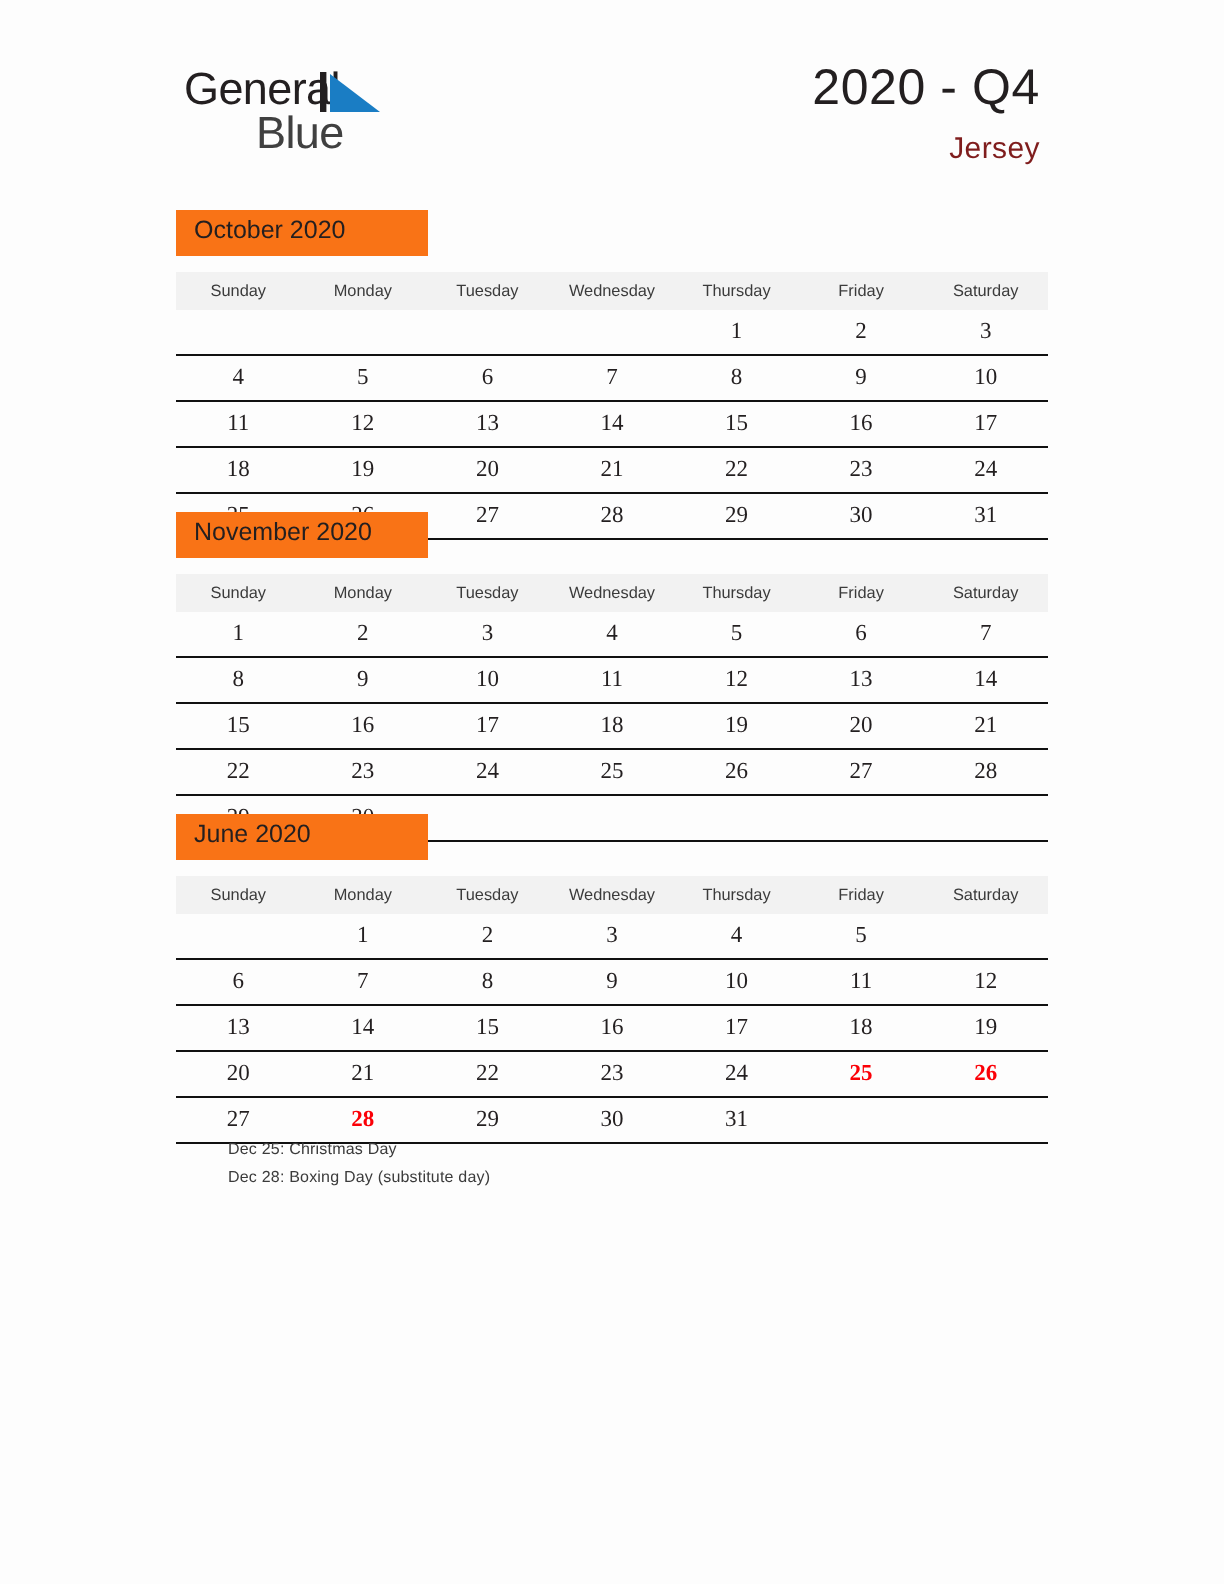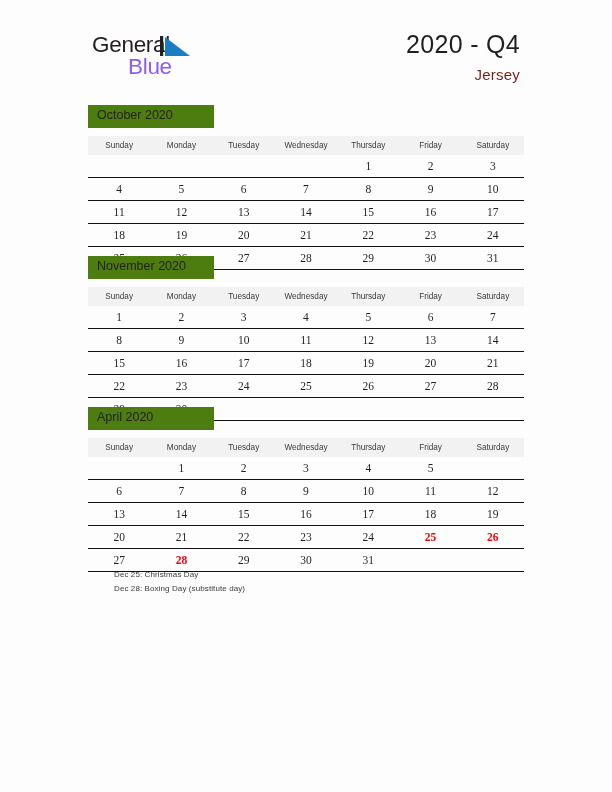--- a/index.html
+++ b/index.html
@@ -38,21 +38,21 @@
     color: #231f20;
     letter-spacing: -0.3px;
     line-height: 1;
     position: absolute;
     top: 0;
     left: 0;
   }
   .logo-blue {
     font-family: "Liberation Sans", sans-serif;
     font-size: 22.5px;
-    color: #8b5cf6;
+    color: #404040;
     letter-spacing: -0.3px;
     line-height: 1;
     position: absolute;
     top: 22px;
     left: 36px;
   }
   .logo-mark {
     position: absolute;
     left: 68px;
     top: 2px;
@@ -84,21 +84,21 @@
     position: absolute;
     left: 88px;
     width: 436px;
   }
   #month-0 { top: 105px; }
   #month-1 { top: 256px; }
   #month-2 { top: 407px; }
 
   .month-title {
     display: inline-block;
-    background: #4d7c0f;
+    background: #f97316;
     color: #231f20;
     font-size: 12.5px;
     padding: 4px 9px 5px 9px;
     min-width: 108px;
     line-height: 1.1;
   }
 
   table.cal {
     width: 436px;
     border-collapse: collapse;
@@ -294,21 +294,21 @@
           <td class="empty">&nbsp;</td>
           <td class="empty">&nbsp;</td>
           <td class="empty">&nbsp;</td>
           <td class="empty">&nbsp;</td>
         </tr>
       </tbody>
   </table>
 </div>
 
 <div class="month-block" id="month-2">
-  <div class="month-title">April 2020</div>
+  <div class="month-title">June 2020</div>
   <table class="cal">
     <thead>
         <tr>
           <th>Sunday</th>
           <th>Monday</th>
           <th>Tuesday</th>
           <th>Wednesday</th>
           <th>Thursday</th>
           <th>Friday</th>
           <th>Saturday</th>

